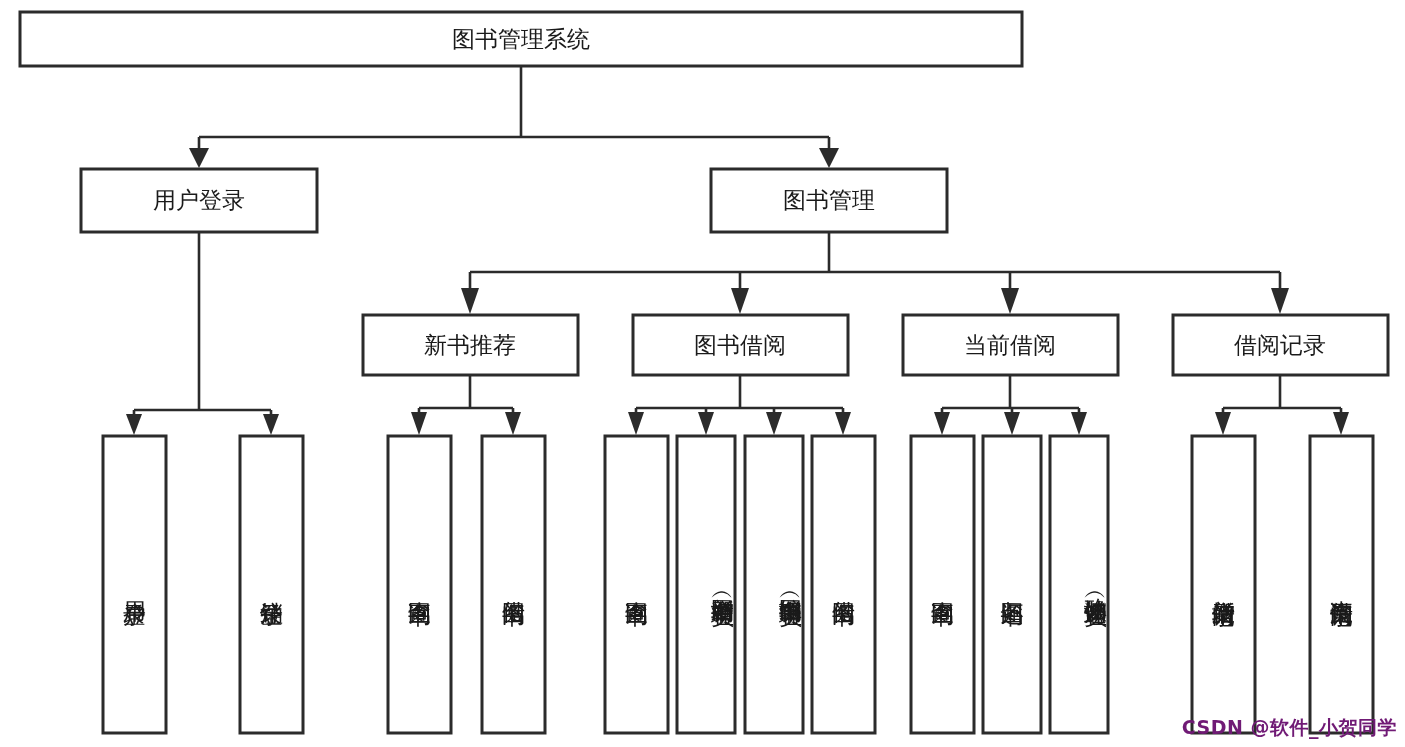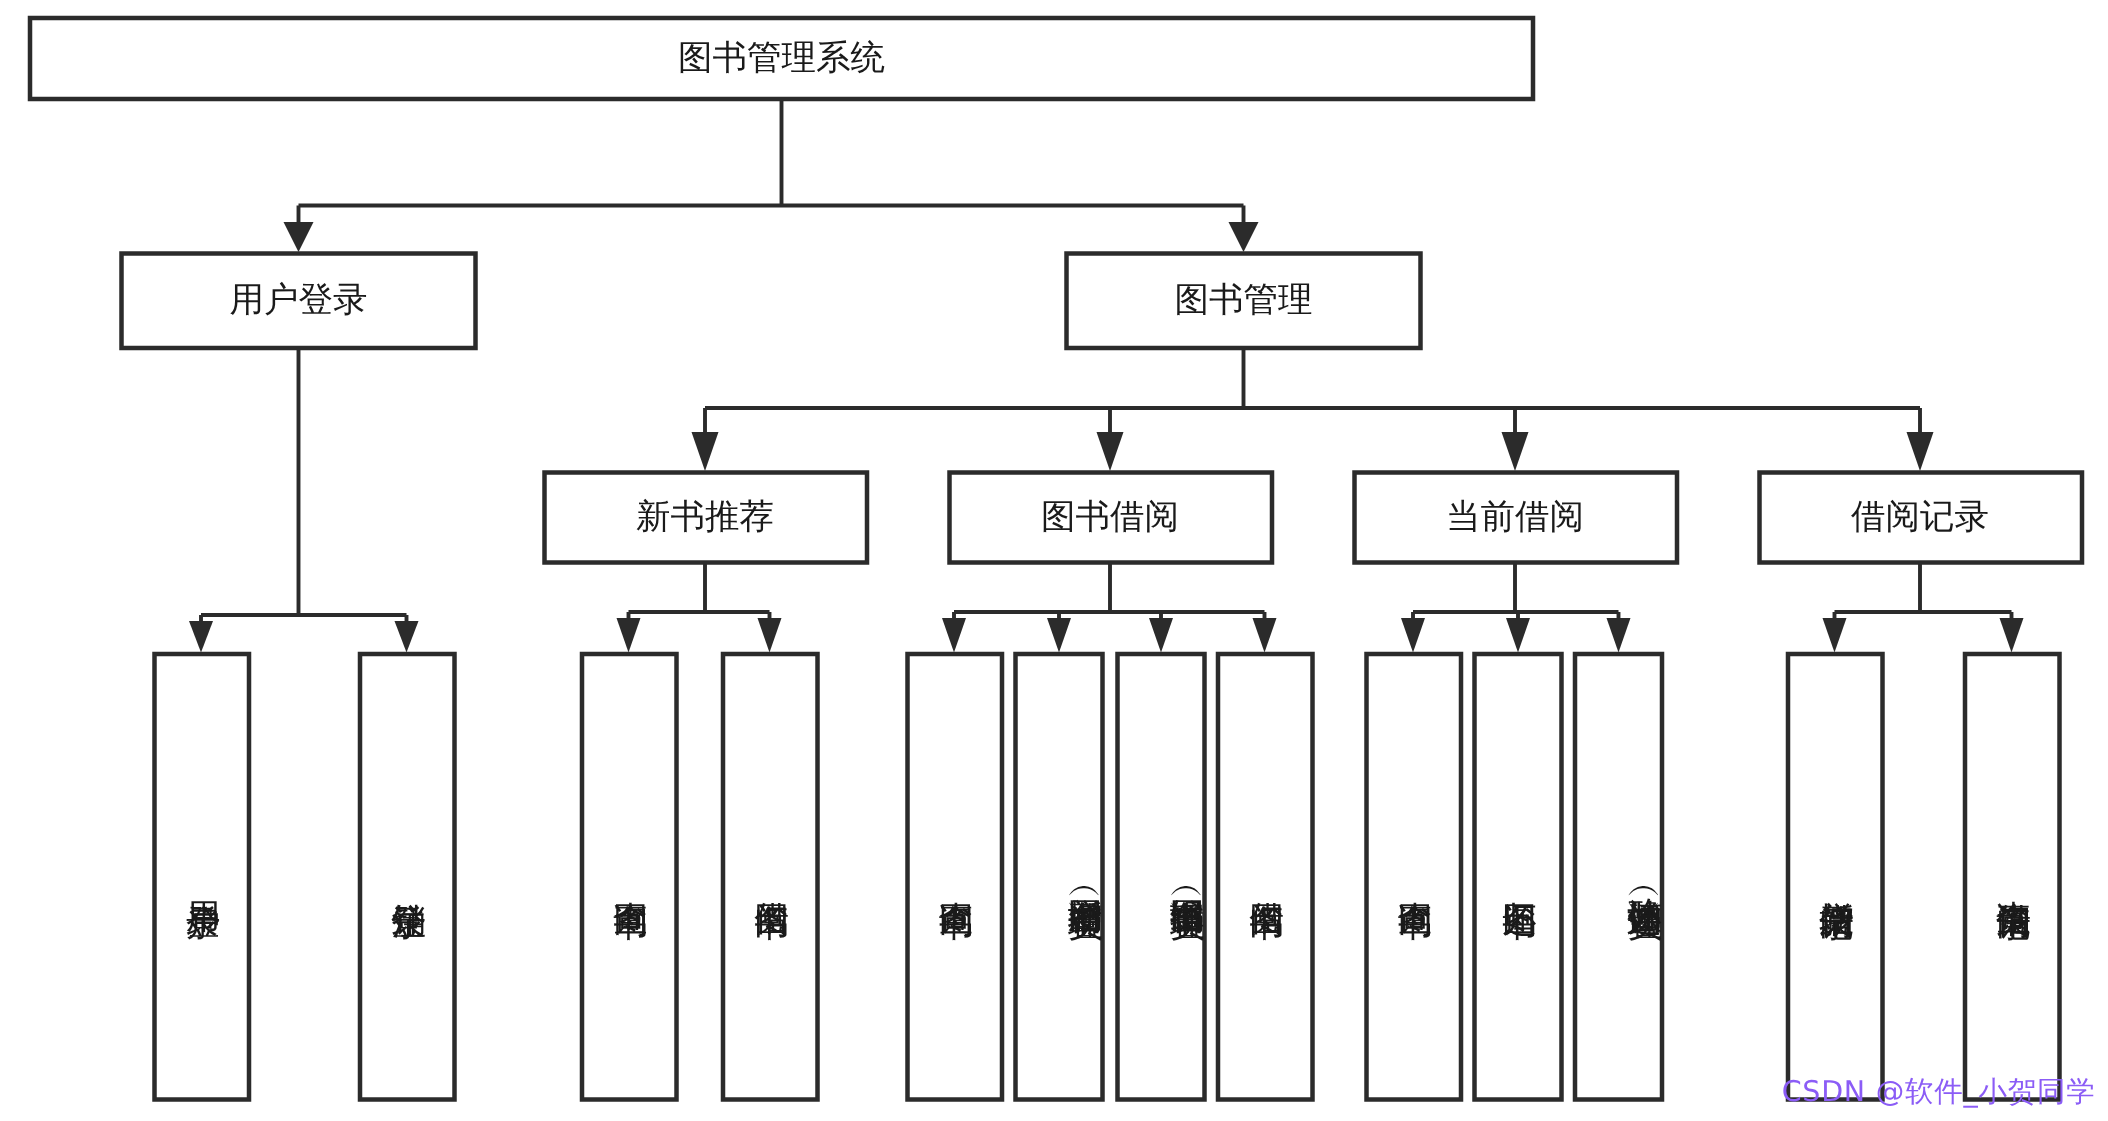--- a/index.html
+++ b/index.html
@@ -62,23 +62,24 @@
     text-align: center;
     white-space: nowrap;
     pointer-events: none;
   }
   #watermark {
     position: absolute;
     right: 8px;
     bottom: 6px;
     font-family: "DejaVu Sans", "Liberation Sans", sans-serif;
     font-size: 19px;
-    color: #8b5cf6;
+    color: #701a75;
     letter-spacing: 0.5px;
     white-space: nowrap;
+    font-weight: bold;
   }
 </style>
 </head>
 <body>
 
 <div id="diagram-root">
 
   <svg id="tree-svg" viewBox="0 0 1405 747">
     <defs></defs>
 

